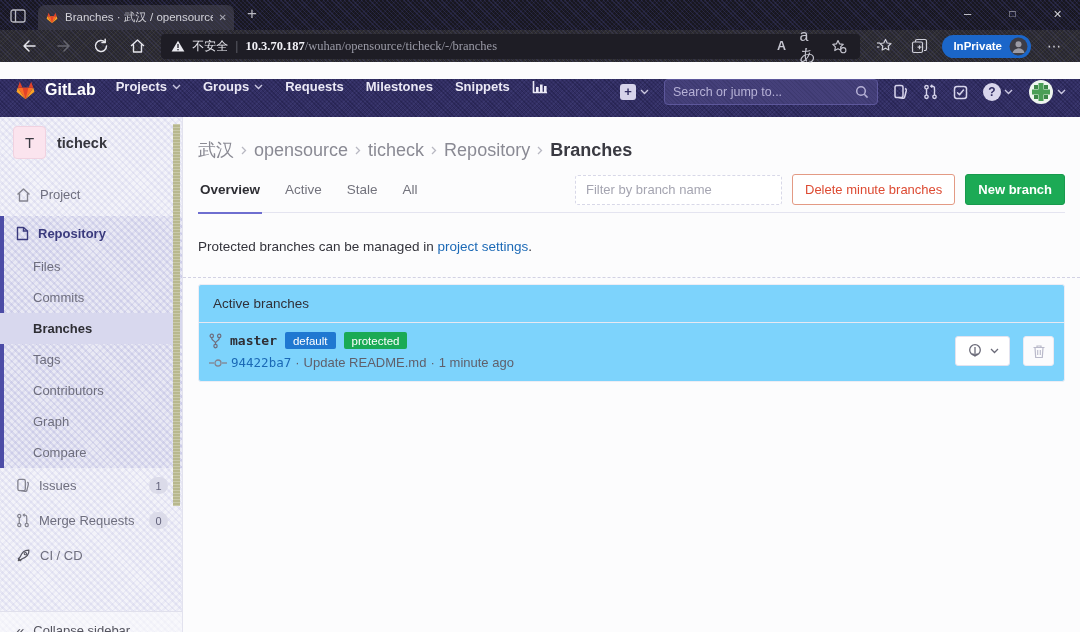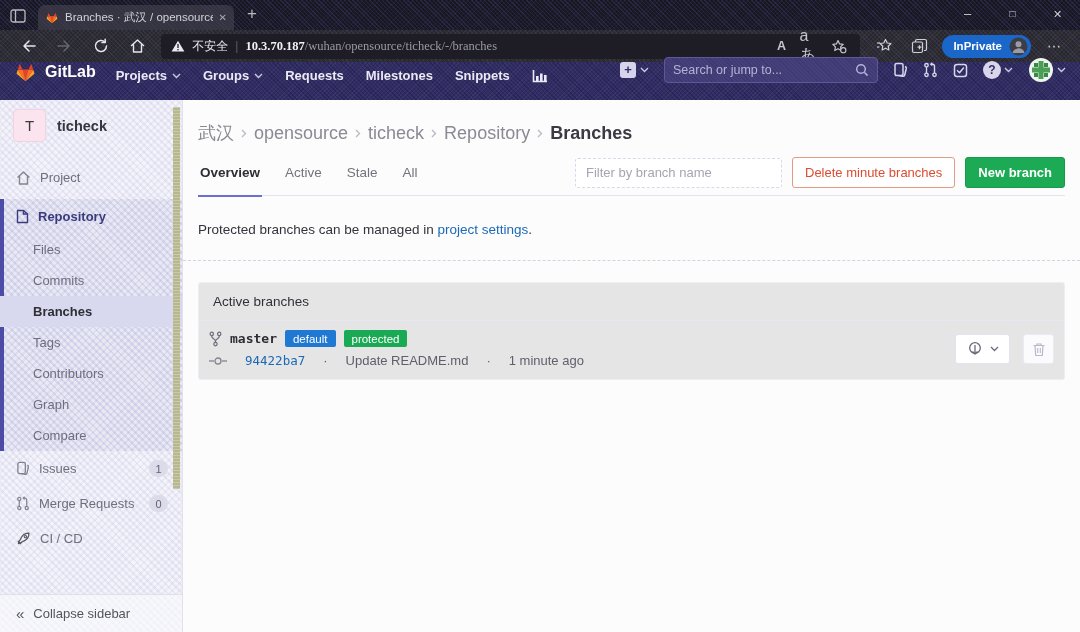--- a/index.html
+++ b/index.html
@@ -52,25 +52,26 @@
   .translate{ font-size:16px; color:#c6c6d0; }
   .tb-right{ display:flex; align-items:center; margin-left:10px; gap:4px; }
   .tb-icon{ width:30px; height:26px; display:flex; align-items:center; justify-content:center; cursor:pointer;}
   .inprivate{ height:23px; background:#1b66c9; border-radius:12px; display:flex; align-items:center;
     gap:7px; padding:0 3px 0 11px; margin:0 4px; cursor:pointer;}
   .inprivate-label{ color:#fff; font-size:11.5px; font-weight:bold; }
   .more-dots{ color:#cfcfd7; font-size:14px; letter-spacing:1px; padding:0 8px; cursor:pointer;}
 
   
   .gl-navbar{
-    position:relative; height:38px; background:#322e63; display:flex; align-items:flex-end;
-    padding:17px 14px; gap:0;
+    position:relative; height:38px; background:#322e63; display:flex; align-items:flex-start;
+    padding:0 14px; gap:0;
     background-image:
       repeating-linear-gradient(45deg, rgba(10,10,40,.25) 0 1px, transparent 1px 3px),
       repeating-linear-gradient(-45deg, rgba(95,95,160,.18) 0 1px, transparent 1px 3px);
+    margin-top: 17px;
   }
   .gl-brand{ display:flex; align-items:center; gap:8px; margin-right:20px; cursor:pointer;}
   .gl-brand-name{ color:#fff; font-size:16px; font-weight:bold; }
   .gl-menu{ display:flex; align-items:center; gap:22px; }
   .gl-menu-item{ display:flex; align-items:center; gap:5px; color:#ebe9f6; font-size:13px;
     font-weight:bold; cursor:pointer; }
   .gl-right{ margin-left:auto; display:flex; align-items:center; gap:15px; }
   .gl-plus{ display:flex; align-items:center; gap:4px; cursor:pointer; }
   .gl-plus-box{ width:16px; height:16px; border-radius:3px; background:#d6d3ea; color:#322e63;
     font-size:13px; font-weight:bold; line-height:16px; text-align:center; }
@@ -144,32 +145,32 @@
     background:#fff; padding:0 10px; font-size:13px; color:#3a3a42; outline:none;
     font-family:"Liberation Sans",sans-serif;}
   .filter-input::placeholder{ color:#a5a5b1; }
   .btn{ height:31px; border-radius:3px; font-size:13px; padding:0 12px; cursor:pointer;
     font-family:"Liberation Sans",sans-serif; }
   .btn-danger-outline{ background:#fff; border:1px solid #e39a84; color:#dd4b33; }
   .btn-success{ background:#1caa55; border:1px solid #189a4d; color:#fff; font-weight:bold; }
   .notice{ margin-top:26px; font-size:13.5px; color:#33333b; }
   .notice a{ color:#1b69b6; text-decoration:none; cursor:pointer; }
   .dashed-hr{ border:none; border-top:1px dashed #d2d2e4; margin:23px -15px 0; }
-  .card{ margin-top:21px; border:1px solid #ededf5; border-radius:3px; background:#e5e5e5; }
+  .card{ margin-top:6px; border:1px solid #ededf5; border-radius:3px; background:#7dd3fc; }
   .card-header{ padding:11px 14px; font-size:13.5px; color:#303038;
     border-bottom:1px solid #e8e8f2; }
   .branch-row{ display:flex; align-items:center; padding:9px 10px 11px; }
   .branch-info{ flex:1; }
   .branch-line1{ display:flex; align-items:center; gap:8px; }
   .branch-name{ font-family:"DejaVu Sans Mono", monospace; font-size:13px; font-weight:bold;
     color:#2e2e34; cursor:pointer;}
   .badge{ font-size:11.5px; color:#fff; padding:2.5px 8px; border-radius:2px; }
   .badge-blue{ background:#1f78d1; }
   .badge-green{ background:#1aaa55; }
-  .branch-line2{ display:flex; align-items:center; gap:18px; margin-top:6px; font-size:13px;
+  .branch-line2{ display:flex; align-items:center; gap:4px; margin-top:6px; font-size:13px;
     color:#5f5f6b; }
   .commit-sha{ color:#1b69b6; font-family:"DejaVu Sans Mono", monospace; font-size:12.5px;
     text-decoration:none; cursor:pointer; }
   .branch-actions{ display:flex; align-items:center; gap:13px; }
   .dl-btn{ width:55px; height:30px; border:1px solid #e3e3ef; border-radius:3px; background:#fff;
     display:flex; align-items:center; justify-content:center; gap:7px; cursor:pointer; }
   .trash-btn{ width:31px; height:30px; border:1px solid #eaeaf3; border-radius:3px;
     background:#fbfbfd; display:flex; align-items:center; justify-content:center; cursor:not-allowed; }
   svg{ display:block; }
 </style>

